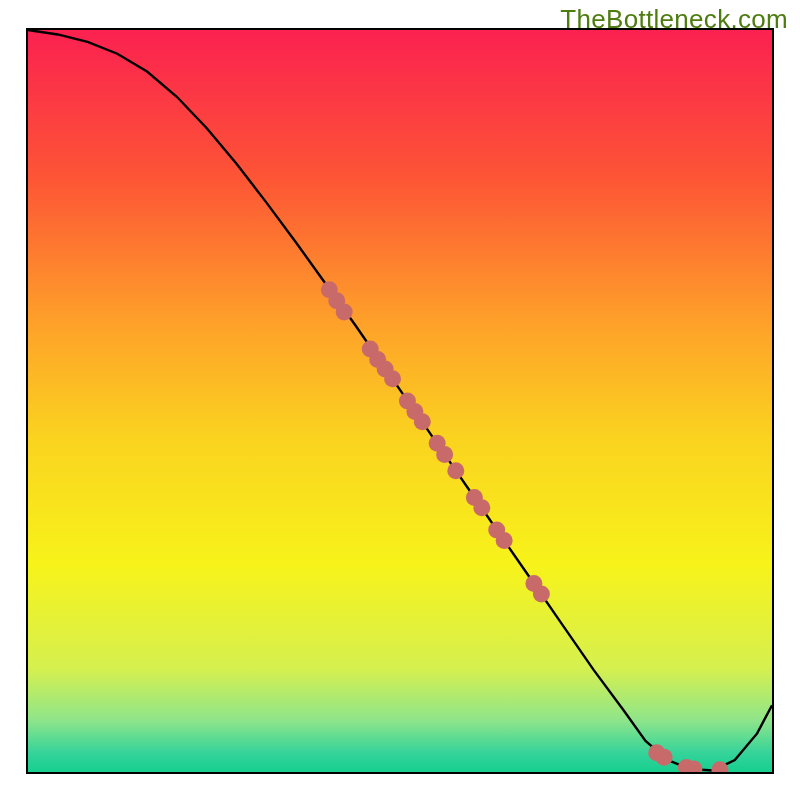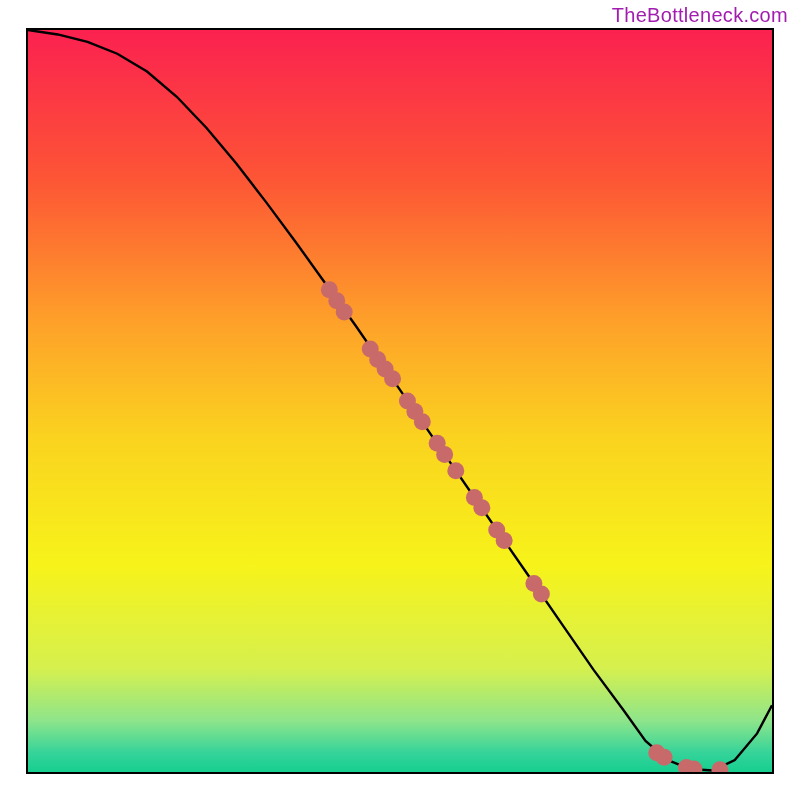--- a/index.html
+++ b/index.html
@@ -13,23 +13,23 @@
   .chart-root {
     position: relative;
     width: 800px;
     height: 800px;
     background: #ffffff;
   }
   .watermark {
     position: absolute;
     top: 4px;
     right: 12px;
-    font-size: 20px;
+    font-size: 26px;
     font-weight: 500;
-    color: #a21caf;
+    color: #4d7c0f;
     letter-spacing: 0.3px;
     z-index: 10;
   }
   .plot-frame {
     position: absolute;
     left: 26px;
     top: 28px;
     width: 748px;
     height: 746px;
     border: 2px solid #000;

